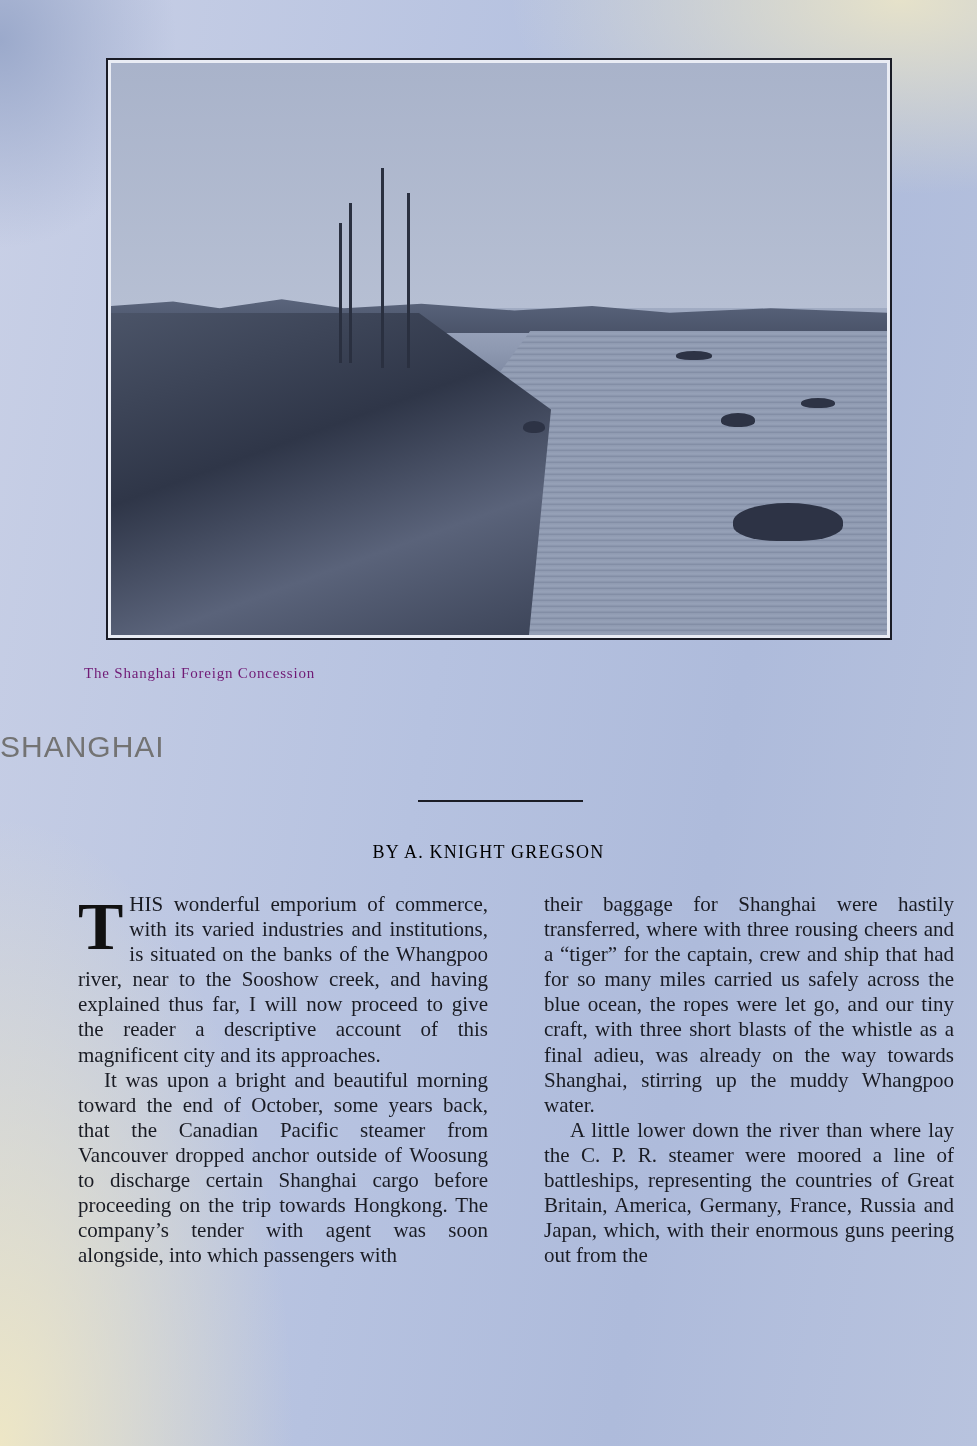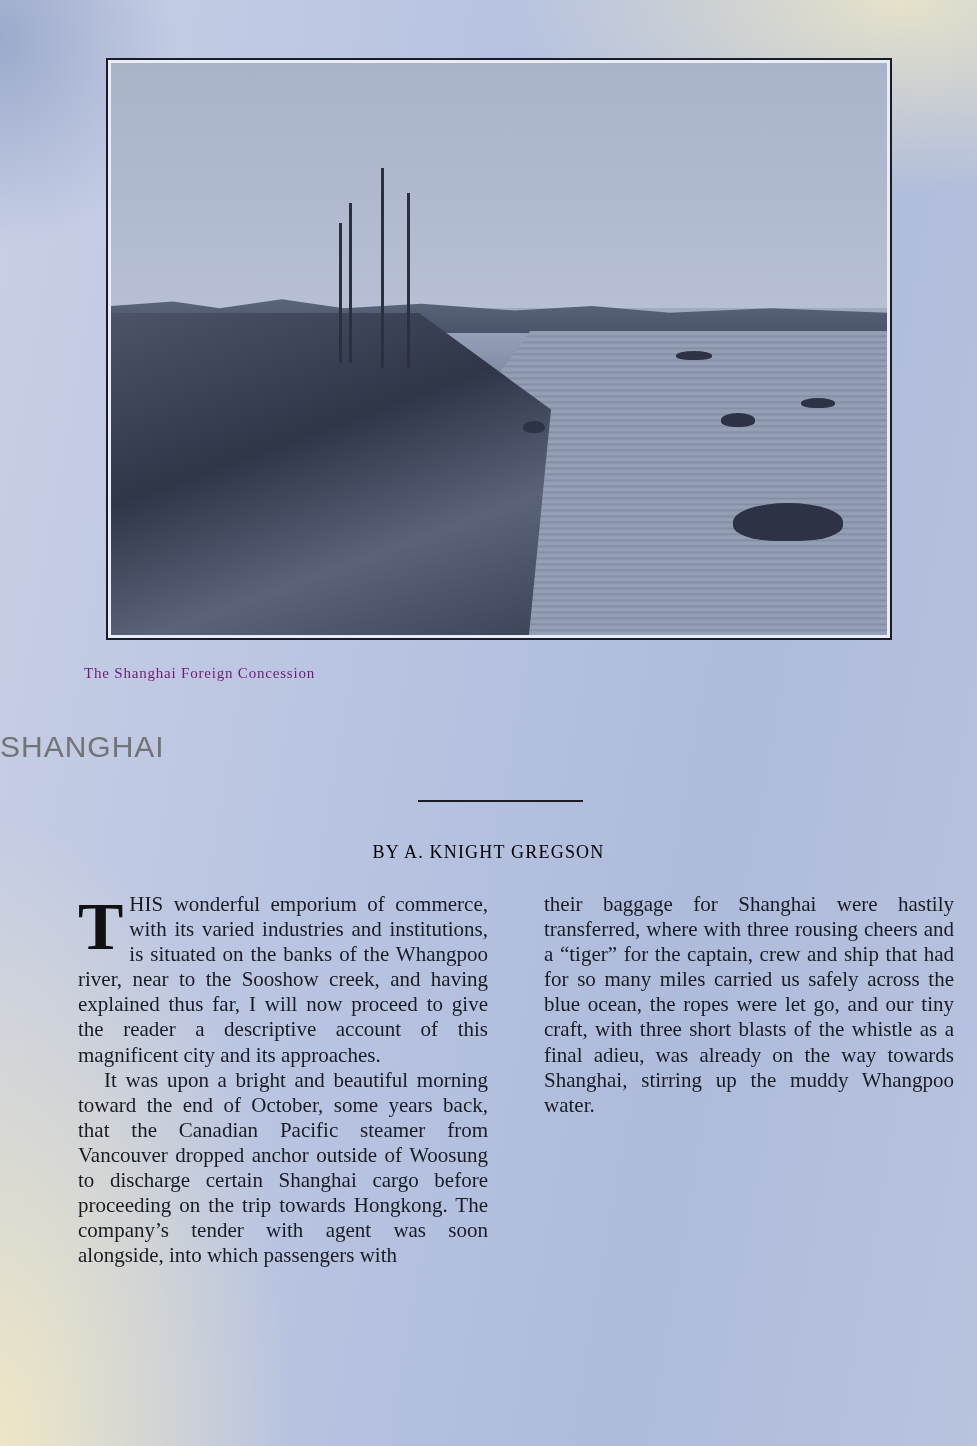--- a/index.html
+++ b/index.html
@@ -87,13 +87,14 @@
 
 <div class="column col-left">
   <p>
     <span class="dropcap">T</span><span>HIS wonderful emporium of commerce, with its varied industries and institutions, is situated on the banks of the Whangpoo river, near to the Sooshow creek, and having explained thus far, I will now proceed to give the reader a descriptive account of this magnificent city and its approaches.</span>
   </p>
   <p class="indent">It was upon a bright and beautiful morning toward the end of October, some years back, that the Canadian Pacific steamer from Vancouver dropped anchor outside of Woosung to discharge certain Shanghai cargo before proceeding on the trip towards Hongkong. The company’s tender with agent was soon alongside, into which passengers with</p>
 </div>
 
 <div class="column col-right">
   <p>their baggage for Shanghai were hastily transferred, where with three rousing cheers and a “tiger” for the captain, crew and ship that had for so many miles carried us safely across the blue ocean, the ropes were let go, and our tiny craft, with three short blasts of the whistle as a final adieu, was already on the way towards Shanghai, stirring up the muddy Whangpoo water.</p>
+  <p class="indent">A little lower down the river than where lay the C. P. R. steamer were moored a line of battleships, representing the countries of Great Britain, America, Germany, France, Russia and Japan, which, with their enormous guns peering out from the</p>
 </div>
 
 </body></html>

